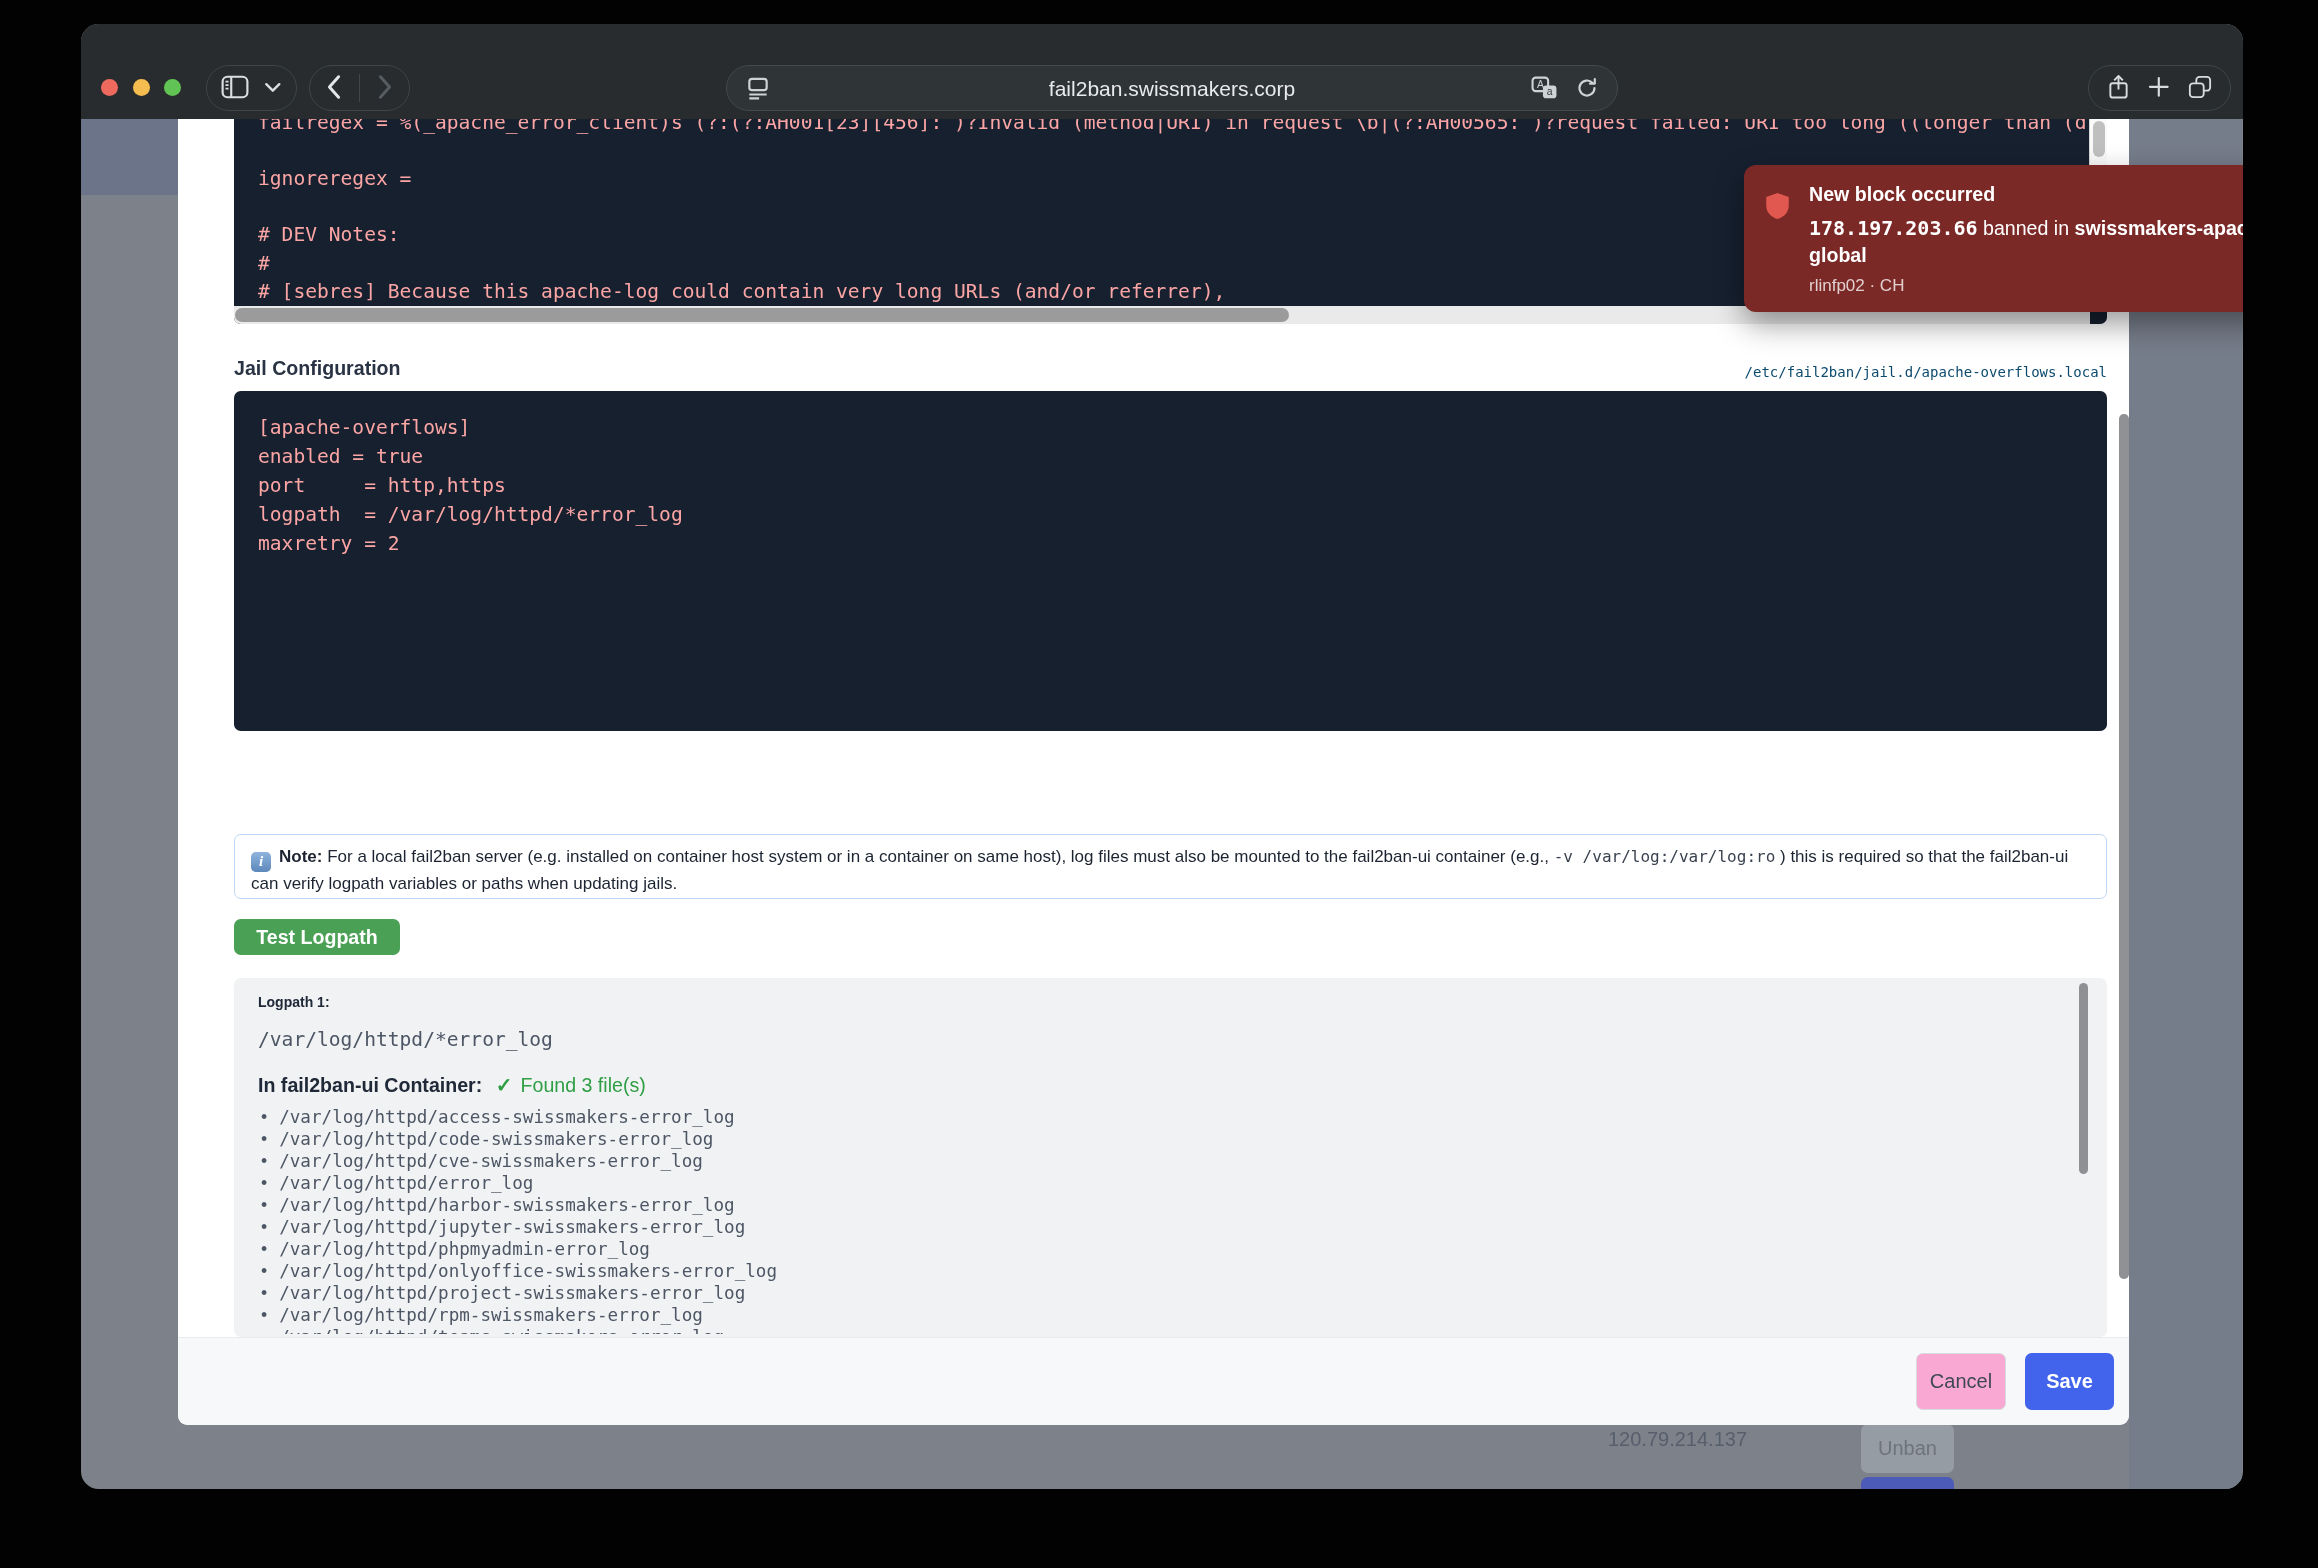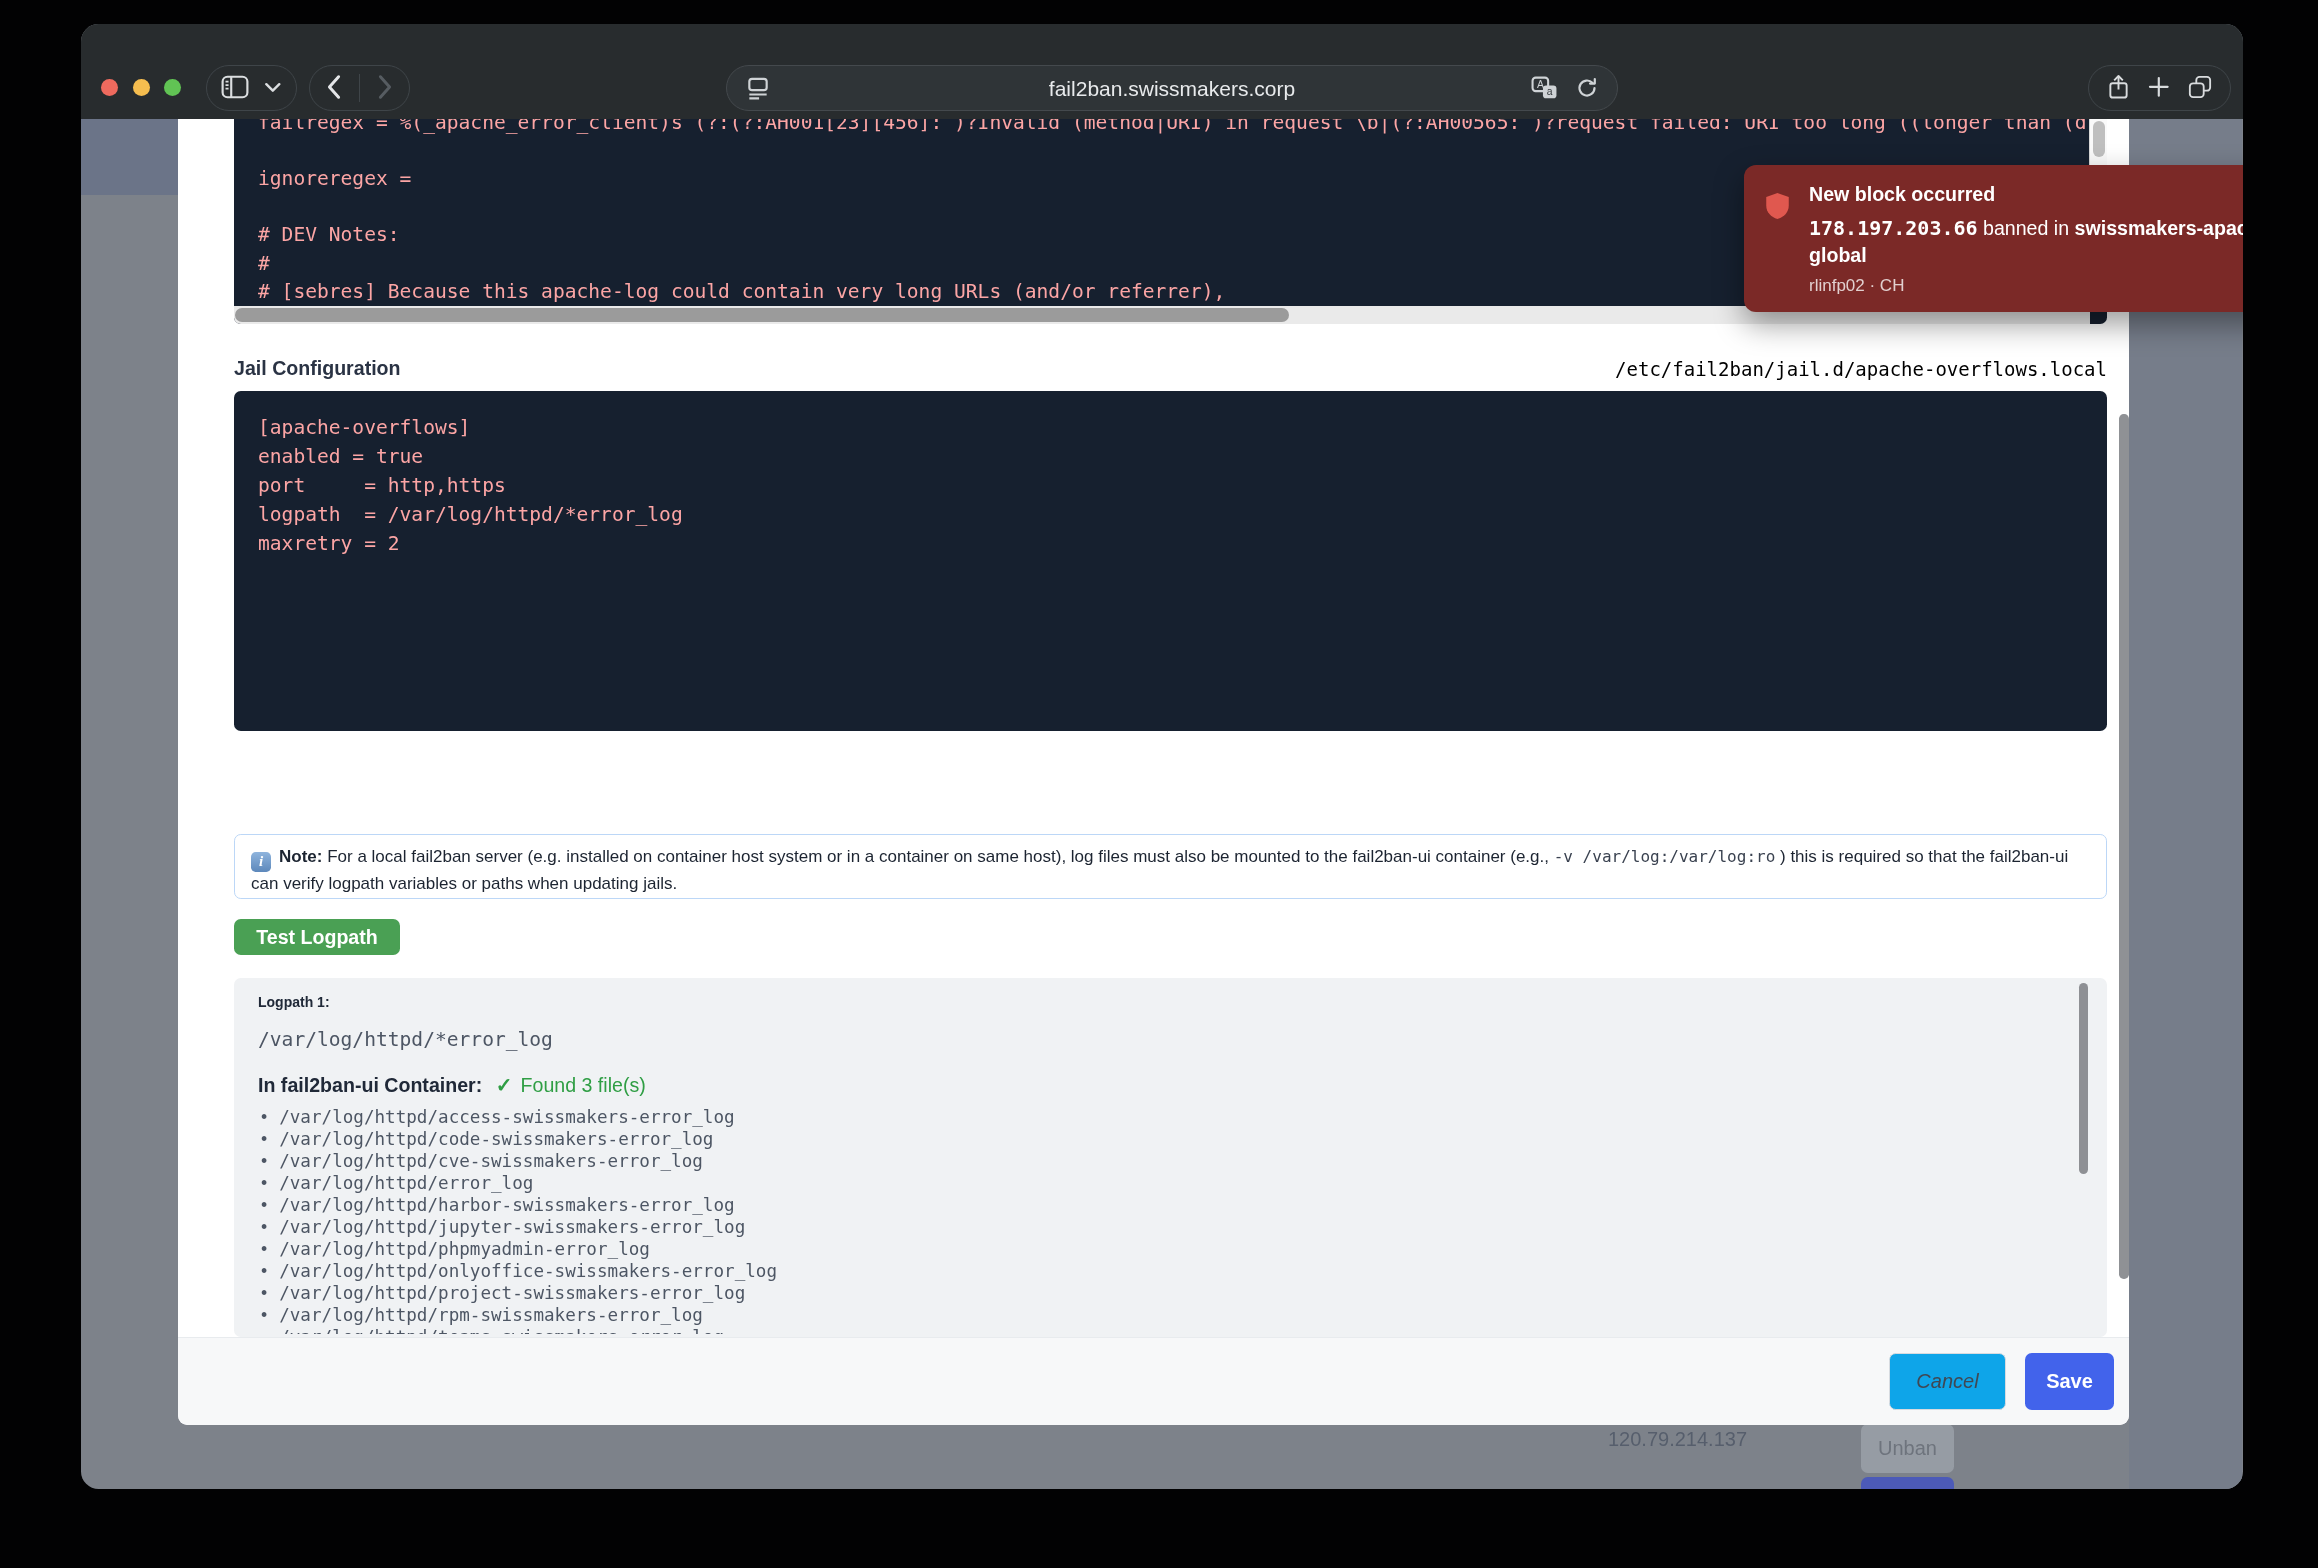--- a/index.html
+++ b/index.html
@@ -49,21 +49,21 @@
   .cline{position:absolute;left:24px;white-space:pre;font-family:"DejaVu Sans Mono",monospace;
     font-size:19.6px;line-height:28px;color:#fca5a5;}
 
   .f-hscroll{position:absolute;left:0;right:17px;bottom:0;height:18px;background:#eaeaea;}
   .f-hthumb{position:absolute;left:1.4px;top:2px;width:1054px;height:14px;background:#9b9b9b;border-radius:7.4px;}
   .f-vscroll{position:absolute;right:0;top:0;width:17px;bottom:18px;background:#fafafa;border-left:0.7px solid #d8d8d8;}
   .f-vthumb{margin:2px 2px 0 2.7px;height:36px;background:#bfbfbf;border-radius:6px;}
 
   .jail-head{position:absolute;left:56px;top:238px;width:1873px;display:flex;justify-content:space-between;align-items:flex-end;}
   .jail-title{font-size:19.6px;font-weight:700;color:#2a3344;}
-  .jail-path{font-family:"DejaVu Sans Mono",monospace;font-size:19px;color:#000000;text-align:center;}
+  .jail-path{font-family:"DejaVu Sans Mono",monospace;font-size:14px;color:#0c4a6e;text-align:center;}
 
   .note{position:absolute;left:56px;top:715px;width:1873px;height:65px;box-sizing:border-box;
     border:1.4px solid #bcd7f7;border-radius:6.8px;background:#fff;padding:10px 16px;
     font-size:17px;line-height:23px;color:#1c2431;}
   .note b{font-weight:700;}
   .note .ncode{font-family:"DejaVu Sans Mono",monospace;color:#3a4250;font-size:16px;}
   .info-ic{display:inline-flex;width:20px;height:20px;border-radius:4.7px;
     background:linear-gradient(180deg,#8fb4dd,#5d88bb);color:#fff;align-items:center;justify-content:center;
     font-family:"Liberation Serif",serif;font-style:italic;font-weight:700;font-size:15px;
     margin-right:8px;vertical-align:-4px;}
@@ -87,21 +87,21 @@
   .clip{height:8px;overflow:hidden;}
   .panel-thumb{position:absolute;right:19px;top:5.4px;width:9.5px;height:191px;background:#8e9094;border-radius:4.7px;}
 
   .modal-thumb{position:absolute;left:1941px;top:295px;width:9.5px;height:865px;background:#8f9195;border-radius:4.7px;}
 
   .mfooter{position:absolute;left:0;bottom:0;width:100%;height:88px;background:#f7f8f9;
     border-top:1.4px solid #e8ebee;box-sizing:border-box;display:flex;align-items:center;
     justify-content:flex-end;gap:19px;padding-right:15px;}
   .btn{border-radius:6.8px;font-size:20px;display:flex;align-items:center;justify-content:center;
     font-family:"Liberation Sans",sans-serif;border:none;}
-  .btn-cancel{width:117px;height:57px;background:#0ea5e9;border:1.4px solid #d7dbe0;color:#3f4854;box-sizing:border-box;font-style:italic;}
+  .btn-cancel{width:90px;height:57px;background:#f9a8d4;border:1.4px solid #d7dbe0;color:#3f4854;box-sizing:border-box;}
   .btn-save{width:89px;height:57px;background:#4263eb;color:#fff;font-weight:600;}
 
   
   .toast{position:absolute;left:1663px;top:141px;width:570px;min-height:140px;box-sizing:border-box;
     background:#7b2927;border-radius:12px;box-shadow:0 12px 30px rgba(0,0,0,.4);
     padding:17.6px 20px 16px 20px;color:#fff;z-index:60;}
   .t-icon{position:absolute;left:20px;top:26px;}
   .t-body{margin-left:45px;}
   .t-title{font-size:19.6px;font-weight:700;}
   .t-msg{margin-top:9.5px;font-size:19.6px;line-height:27px;}

